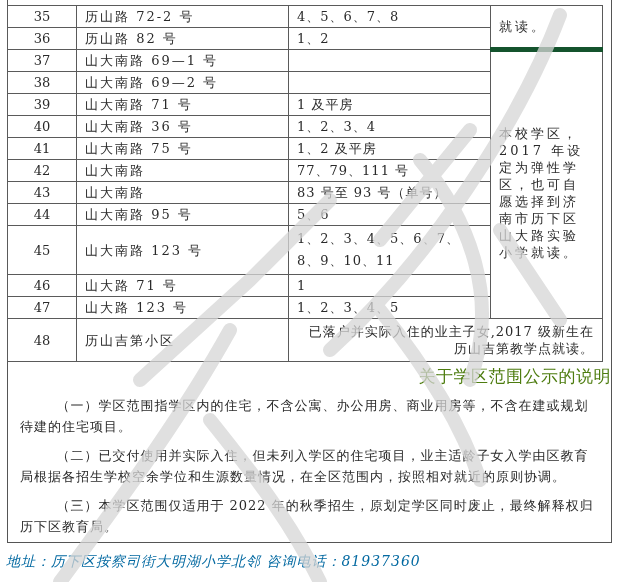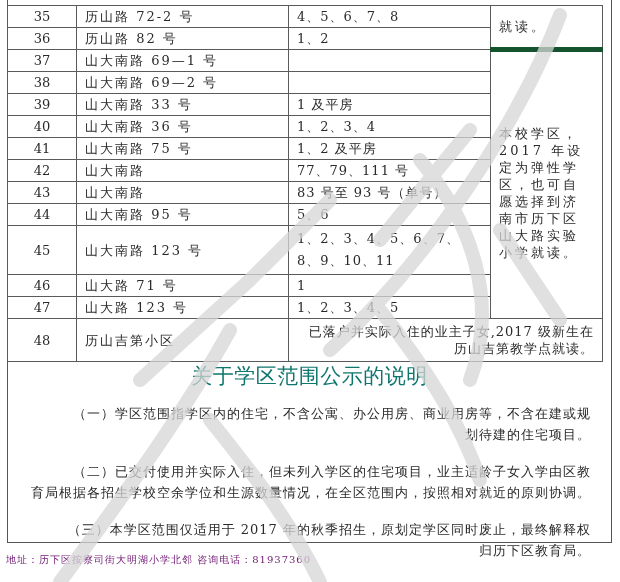--- a/index.html
+++ b/index.html
@@ -33,29 +33,29 @@
   td.c-bld { width: 185px; letter-spacing: 1px; }
   td.c-note { width: 95px; vertical-align: top; font-size: 13.5px; letter-spacing: 3px; line-height: 22px; padding: 2px 6px; border-top: 1px solid #5a5a5a; }
   td.c-note.first { border-bottom: 5px solid #14532d; }
   td.c-note.second { padding-top: 18px; }
   td.c-merged { letter-spacing: 1px; line-height: 19px; font-size: 13px; text-align: right; }
   .notes {
     position: absolute; left: 8px; top: 365px; width: 603px;
     font-size: 13px; line-height: 21px; letter-spacing: 1px;
   }
   .notes h2 {
-    margin: 0 0 0 0; text-align: center;
+    margin: 0 0 0 0; text-align: right;
     font-family: "DejaVu Sans", "Liberation Sans", sans-serif;
-    font-size: 21px; font-weight: normal; letter-spacing: 0.5px;
-    line-height: 22px; color: #0f766e;
+    font-size: 17px; font-weight: normal; letter-spacing: 0.5px;
+    line-height: 22px; color: #4d7c0f;
   }
-  .notes p { margin: 16px; padding: 0 4px; text-indent: 2.8em; text-align: right; }
+  .notes p { margin: 8px; padding: 0 4px; text-indent: 2.8em; }
   .footer {
     position: absolute; left: 6px; top: 553px;
-    font-size: 10px; letter-spacing: 1px; color: #701a75;
+    font-size: 14px; letter-spacing: 1px; color: #0369a1; font-style: italic;
   }
 </style>
 </head>
 <body>
 
 <div class="frame"></div>
 
 <table class="zones">
   <tbody>
     <tr>
@@ -75,21 +75,21 @@
       <td class="c-bld"></td>
       <td class="c-note second" rowspan="11">本校学区，2017 年设定为弹性学区，也可自愿选择到济南市历下区山大路实验小学就读。</td>
     </tr>
     <tr>
       <td class="c-no">38</td>
       <td class="c-road">山大南路 69—2 号</td>
       <td class="c-bld"></td>
     </tr>
     <tr>
       <td class="c-no">39</td>
-      <td class="c-road">山大南路 33 号</td>
+      <td class="c-road">山大南路 71 号</td>
       <td class="c-bld">1 及平房</td>
     </tr>
     <tr>
       <td class="c-no">40</td>
       <td class="c-road">山大南路 36 号</td>
       <td class="c-bld">1、2、3、4</td>
     </tr>
     <tr>
       <td class="c-no">41</td>
       <td class="c-road">山大南路 75 号</td>
@@ -130,21 +130,21 @@
       <td class="c-road">历山吉第小区</td>
       <td class="c-merged" colspan="2">已落户并实际入住的业主子女,2017 级新生在历山吉第教学点就读。</td>
     </tr>
   </tbody>
 </table>
 
 <div class="notes">
   <h2>关于学区范围公示的说明</h2>
   <p>（一）学区范围指学区内的住宅，不含公寓、办公用房、商业用房等，不含在建或规划待建的住宅项目。</p>
   <p>（二）已交付使用并实际入住，但未列入学区的住宅项目，业主适龄子女入学由区教育局根据各招生学校空余学位和生源数量情况，在全区范围内，按照相对就近的原则协调。</p>
-  <p>（三）本学区范围仅适用于 2017 年的秋季招生，原划定学区同时废止，最终解释权归历下区教育局。</p>
+  <p>（三）本学区范围仅适用于 2022 年的秋季招生，原划定学区同时废止，最终解释权归历下区教育局。</p>
 </div>
 
 <div class="footer">地址：历下区按察司街大明湖小学北邻 咨询电话：81937360</div>
 
 <svg class="watermark" viewBox="0 0 620 582">
   <g stroke="#d6d6d6" stroke-width="14" fill="none" stroke-linecap="round" opacity="0.75">
     <path d="M560 15 C 520 120, 430 260, 330 350"></path>
     <path d="M470 130 L 380 240"></path>
     <path d="M420 160 C 470 220, 500 300, 470 380"></path>
     <path d="M330 200 L 250 280 L 140 380"></path>

